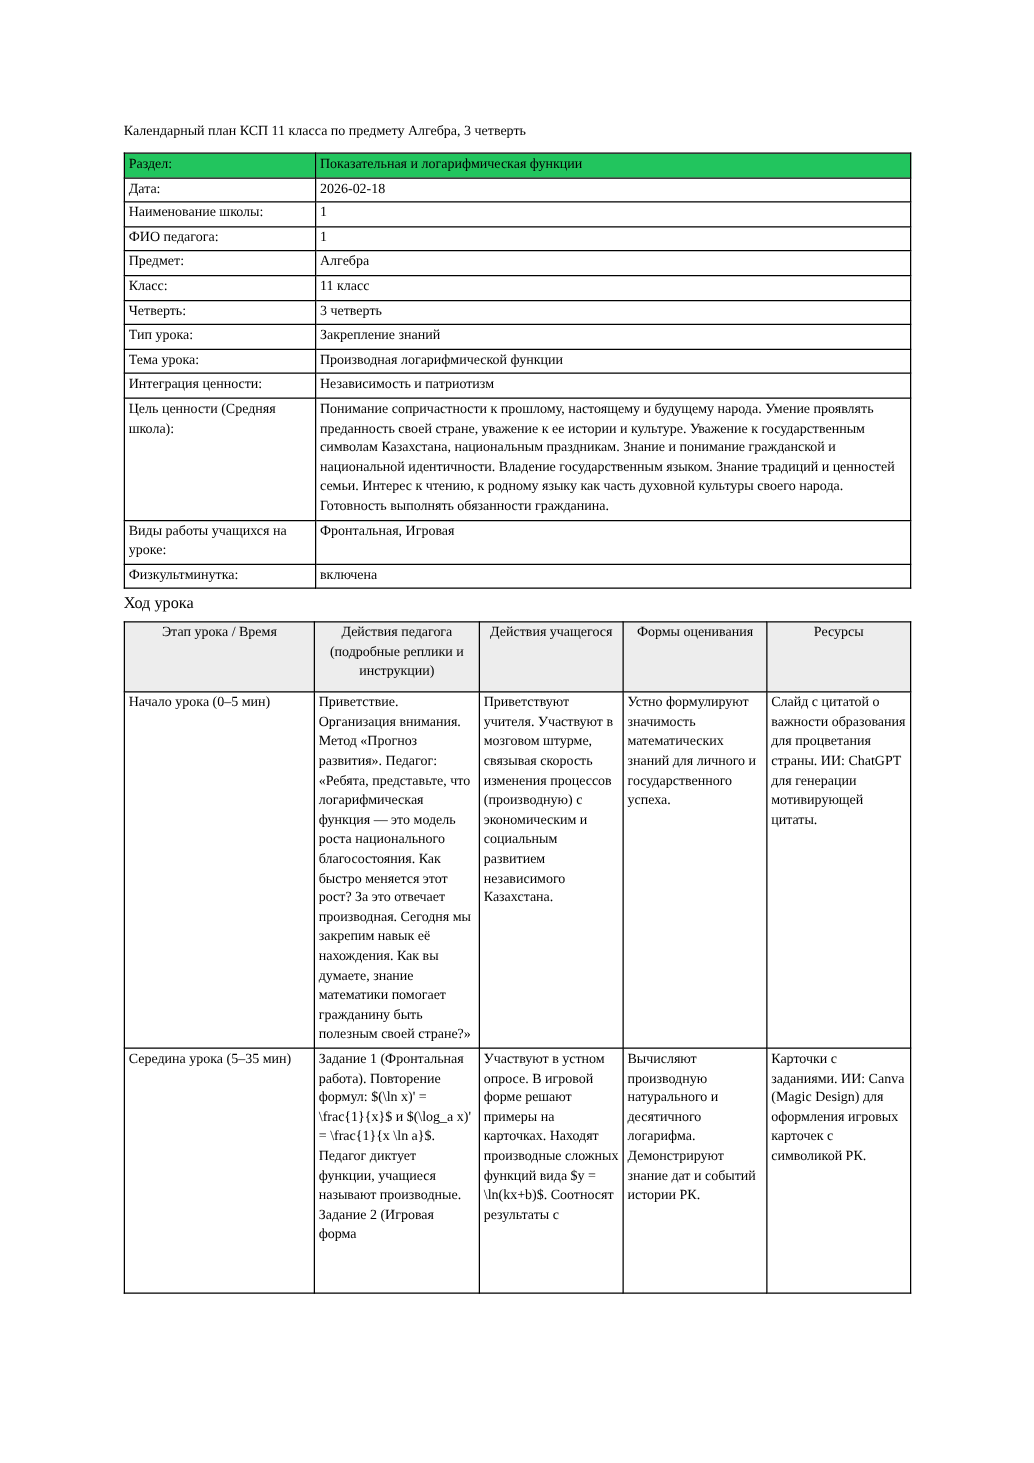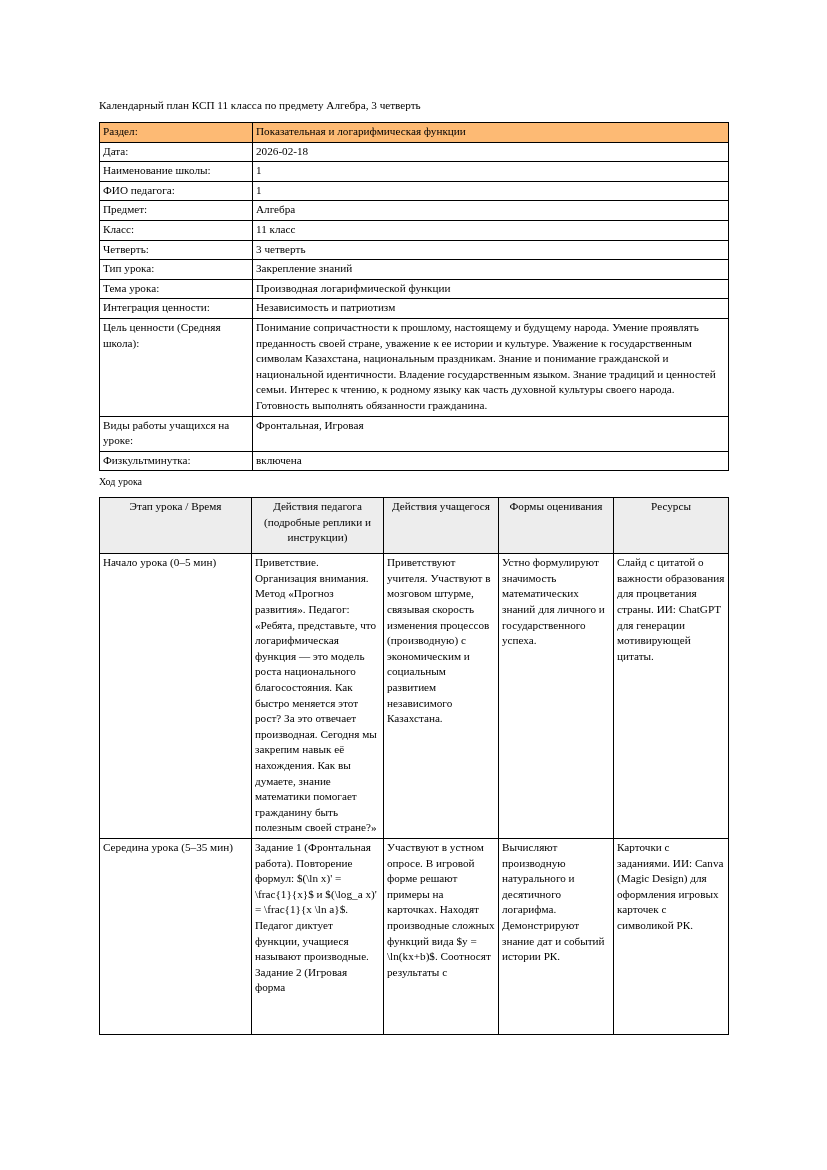--- a/index.html
+++ b/index.html
@@ -26,21 +26,21 @@
     top: 97px;
     width: 629px;
   }
   .doc-title {
     font-size: 11.2px;
     line-height: 16px;
     margin: 0 0 9px 0;
     white-space: nowrap;
   }
   .section-caption {
-    font-size: 10px;
+    font-size: 13px;
     line-height: 16px;
     margin: 3px 0 7px 0;
   }
   table.doc-table {
     border-collapse: collapse;
     table-layout: fixed;
     width: 629px;
     font-size: 11.2px;
     line-height: 15.6px;
   }
@@ -51,21 +51,21 @@
     vertical-align: top;
     text-align: left;
     font-weight: normal;
     word-wrap: break-word;
     overflow-wrap: break-word;
     hyphens: none;
   }
   
   table.info-table col.c-label { width: 153px; }
   table.info-table col.c-value { width: 476px; }
-  table.info-table tr.shaded td { background: #fdba74; }
+  table.info-table tr.shaded td { background: #22c55e; }
 
   
   table.flow-table col.c-stage  { width: 152px; }
   table.flow-table col.c-teach  { width: 132px; }
   table.flow-table col.c-stud   { width: 115px; }
   table.flow-table col.c-assess { width: 115px; }
   table.flow-table col.c-res    { width: 115px; }
   table.flow-table thead td { background: #ededed; }
   table.flow-table thead td { height: 52px; text-align: center; }
   

